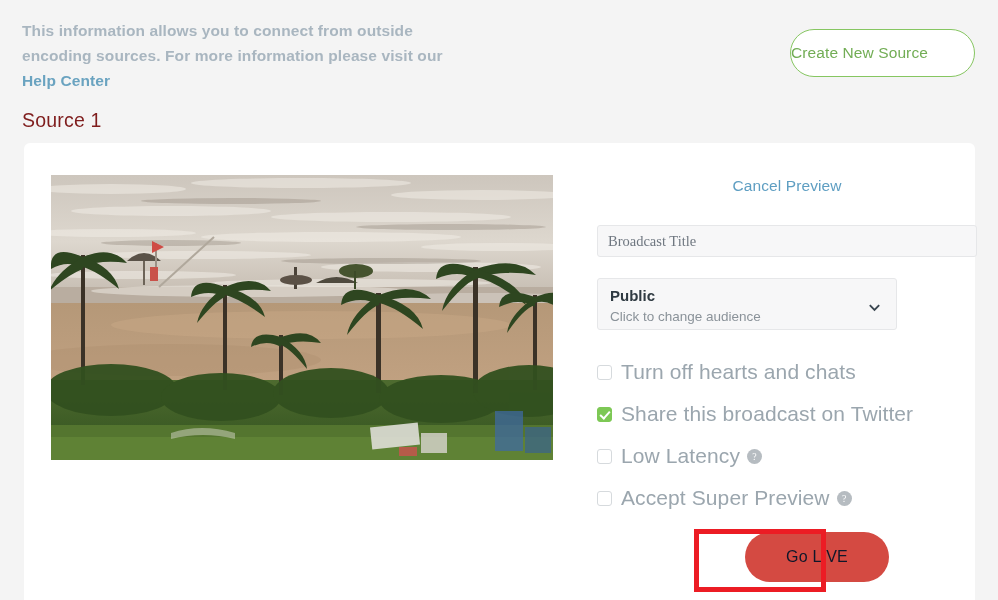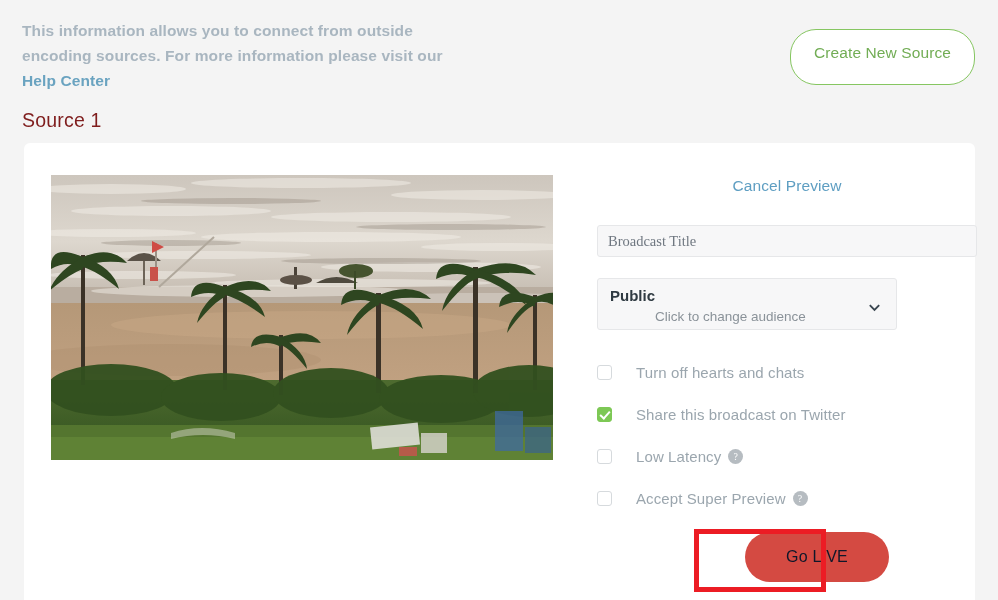--- a/index.html
+++ b/index.html
@@ -27,28 +27,27 @@
   }
   .intro .link {
     color: #6aa3c0;
     text-decoration: none;
     cursor: pointer;
   }
 
   .btn-create {
     position: absolute;
     right: 23px; top: 29px;
-    width: 185px; height: 56px;
+    width: 185px; height: 48px;
     border: 1px solid #86c661;
     border-radius: 26px;
     background: #ffffff;
     color: #72ad55;
     font-size: 15.5px;
     line-height: 46px;
-    text-align: center;
     cursor: pointer;
     letter-spacing: .1px;
   }
 
   .source-title {
     position: absolute;
     left: 22px; top: 109px;
     font-size: 19.5px;
     color: #7f1d1d;
     letter-spacing: .2px;
@@ -111,21 +110,21 @@
     border: 1px solid #e6e7e9;
     border-radius: 3px;
     cursor: pointer;
   }
   .audience .aud-main {
     position: absolute; left: 12px; top: 8px;
     font-size: 15px; color: #2f3a42; font-weight: bold;
   }
   .audience .aud-sub {
     position: absolute; left: 12px; top: 30px;
-    font-size: 13.5px; color: #8a9299; margin-left: 45px;
+    font-size: 13.5px; color: #8a9299;
   }
   .chev {
     position: absolute; right: 14px; top: 21px;
     width: 15px; height: 15px;
   }
 
   
   .cbrow {
     position: absolute;
     left: 24px;
@@ -150,22 +149,22 @@
   .box.checked::after {
     content: "";
     position: absolute;
     left: 4px; top: 1px;
     width: 4px; height: 8px;
     border: solid #ffffff;
     border-width: 0 2px 2px 0;
     transform: rotate(42deg);
   }
   .cb-label {
-    margin-left: 24px;
-    font-size: 15px;
+    margin-left: 9px;
+    font-size: 21px;
     color: #9ba6ae;
     letter-spacing: .1px;
     white-space: nowrap;
   }
   .help {
     margin-left: 7px;
     width: 15px; height: 15px;
     border-radius: 50%;
     background: #b6bcc1;
     color: #ffffff;

